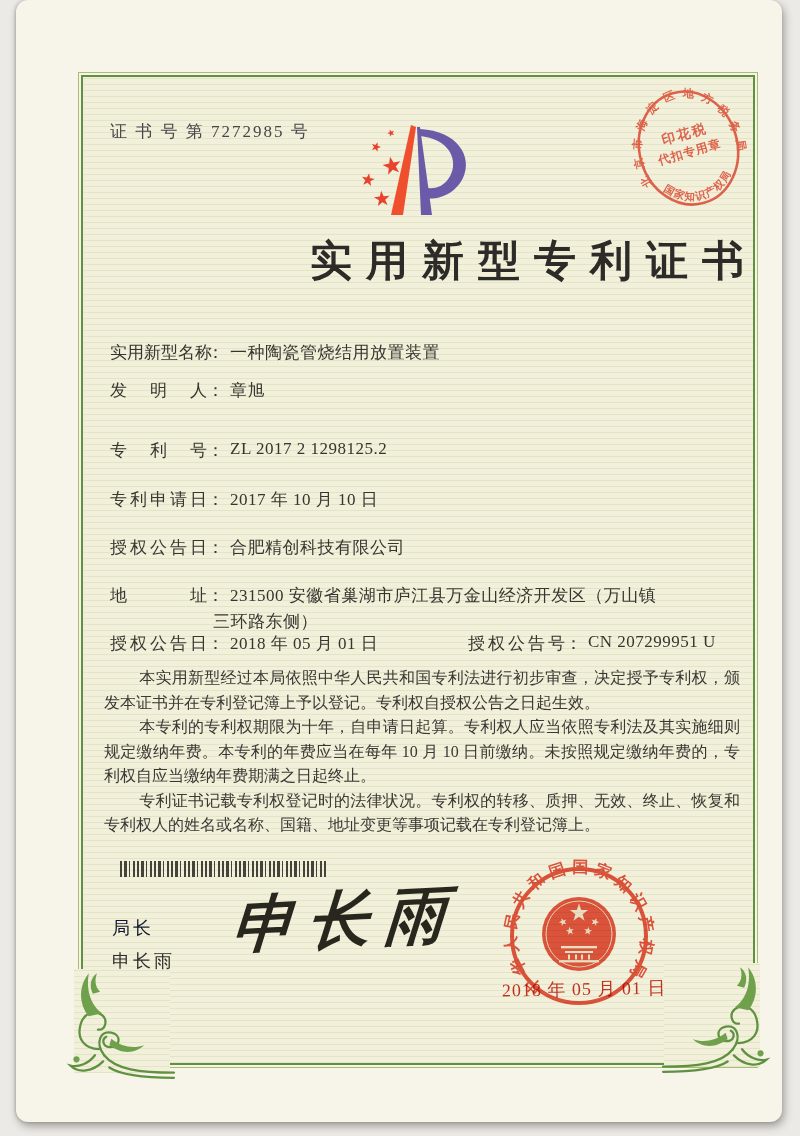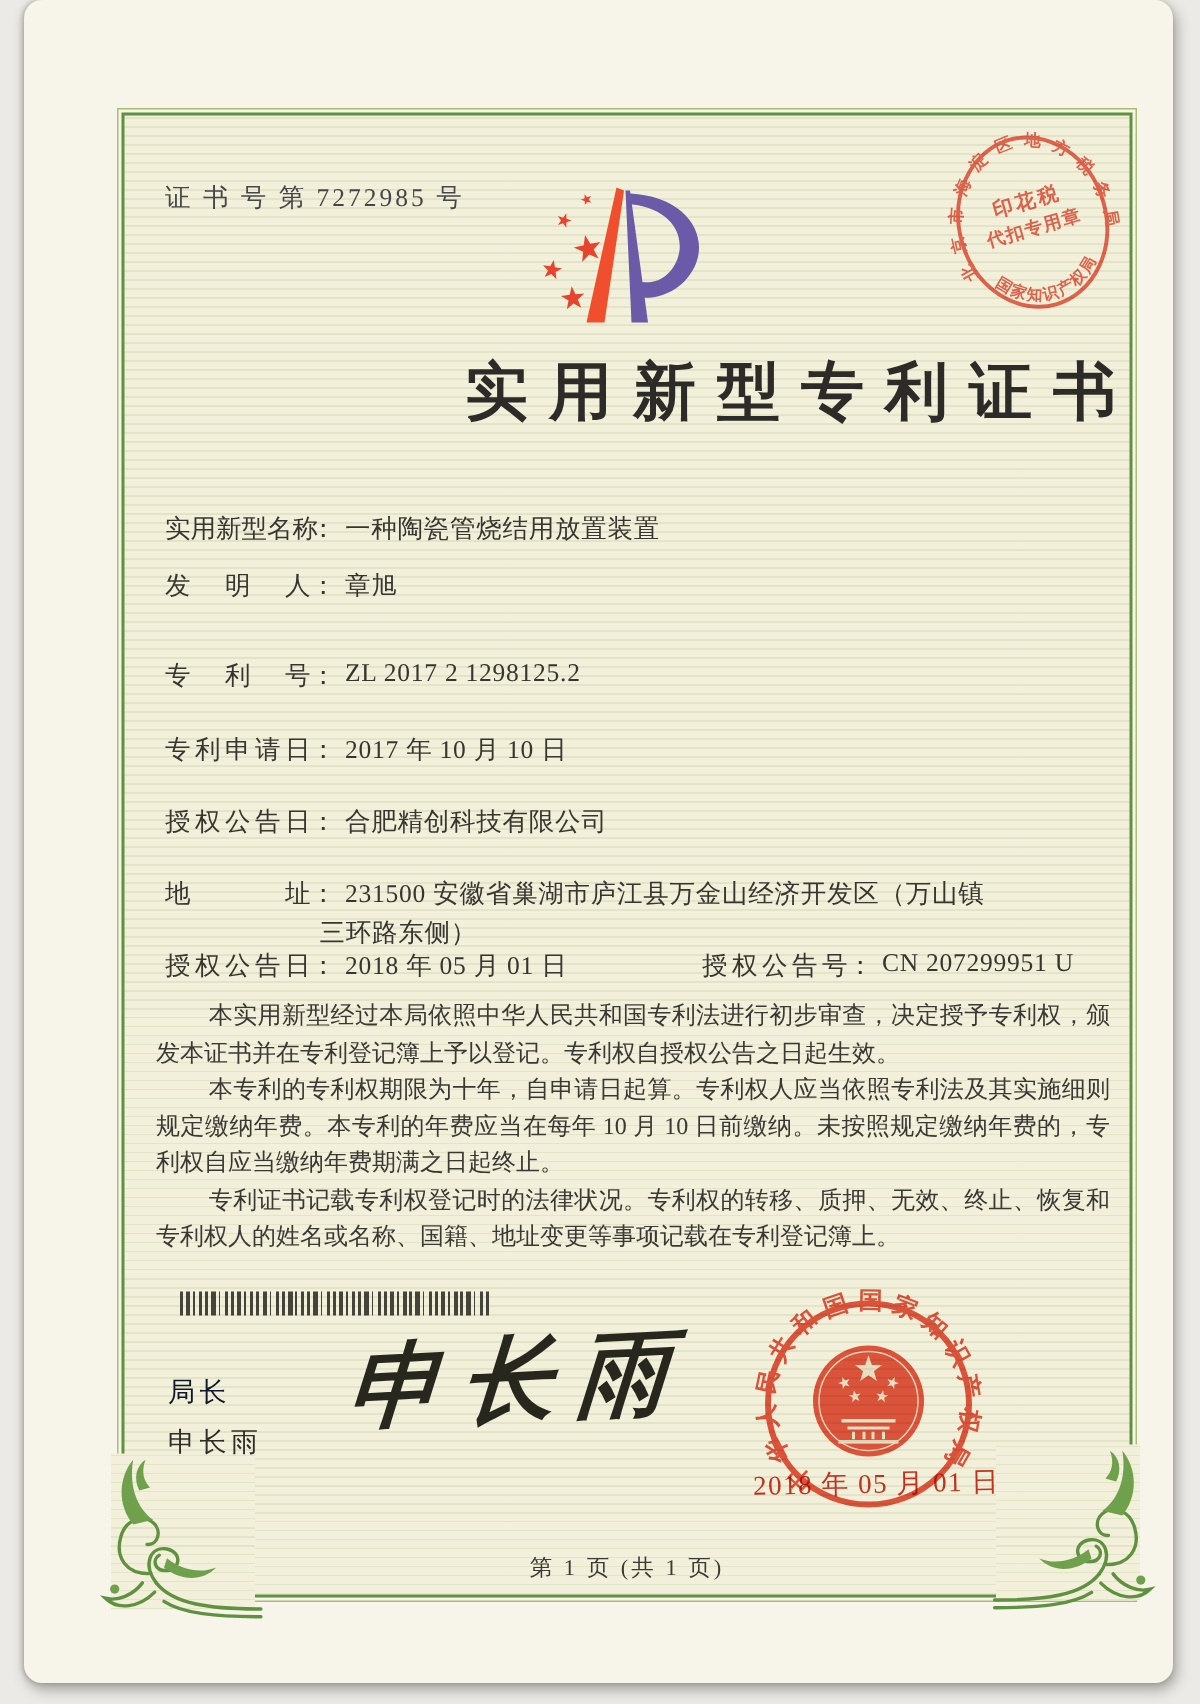--- a/index.html
+++ b/index.html
@@ -176,16 +176,15 @@
       <text font-size="11" fill="#e8503a" font-weight="700" font-family="Liberation Serif, serif">
         <textPath href="#ovalTop" startOffset="2" textLength="196" lengthAdjust="spacing">北京市海淀区地方税务局</textPath>
       </text>
       <text x="67" y="58" font-size="13.5" fill="#e8503a" font-weight="700" text-anchor="middle" letter-spacing="2" font-family="Liberation Serif, serif">印花税</text>
       <text x="67" y="76" font-size="12" fill="#e8503a" font-weight="700" text-anchor="middle" letter-spacing="1" font-family="Liberation Serif, serif">代扣专用章</text>
       <text font-size="10.5" fill="#e8503a" font-weight="700" font-family="Liberation Serif, serif">
         <textPath href="#ovalBottom" startOffset="2" textLength="80" lengthAdjust="spacing">国家知识产权局</textPath>
       </text>
     </svg>
 
-    <div class="footer">第 1 页 (共 1 页)</div>
 
   </div>
 </div>
 
 </body></html>

